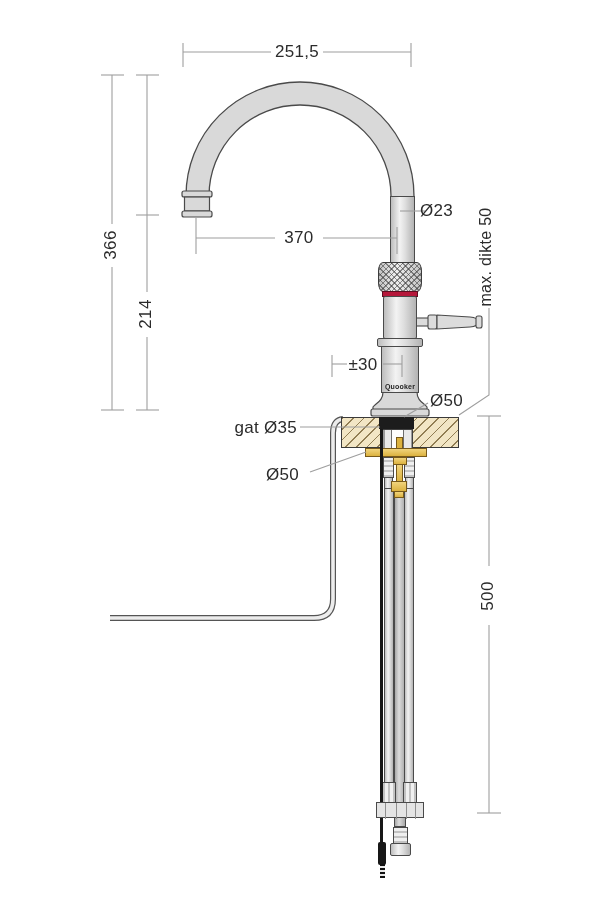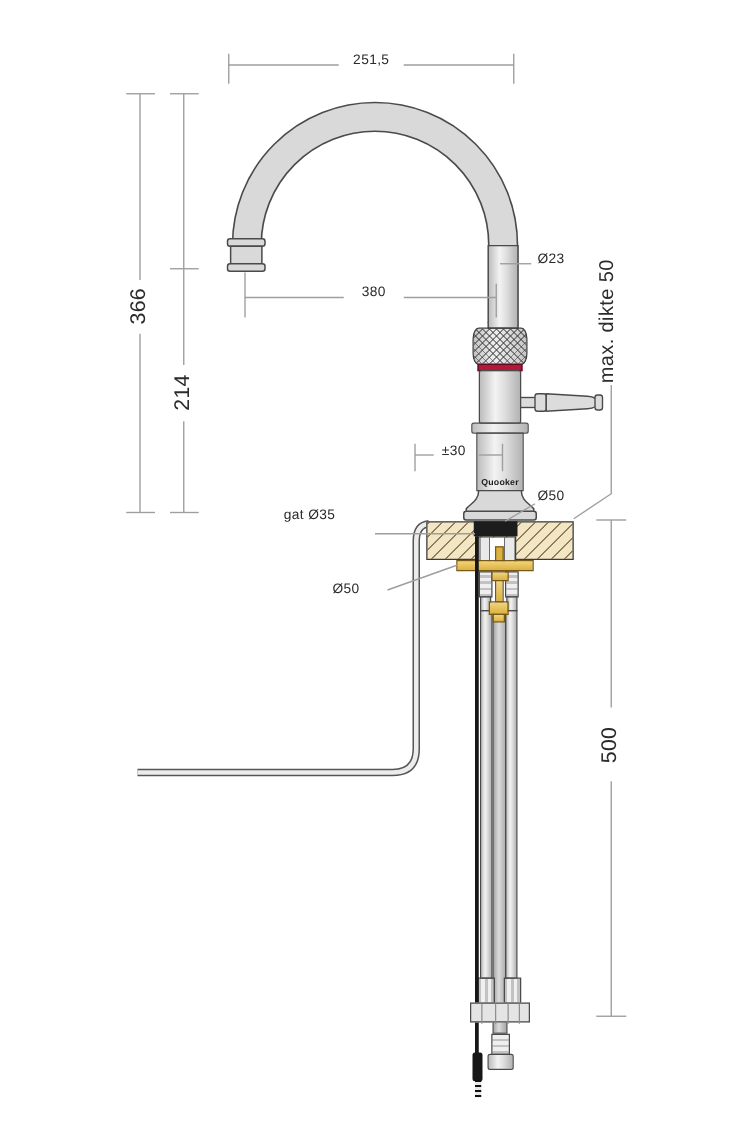--- a/index.html
+++ b/index.html
@@ -2,21 +2,21 @@
 <html><head>
 <meta charset="utf-8">
 <style>
   html,body{margin:0;padding:0;background:#ffffff;}
   #canvas{
     position:relative;width:600px;height:900px;background:#ffffff;overflow:hidden;
     font-family:"Liberation Sans", sans-serif;color:#2b2b2b;
   }
   .abs{position:absolute;}
   .label{
-    position:absolute;font-size:11px;letter-spacing:.3px;color:#2b2b2b;white-space:nowrap;
+    position:absolute;font-size:17px;letter-spacing:.3px;color:#2b2b2b;white-space:nowrap;
   }
   .vlabel{
     position:absolute;font-size:17px;letter-spacing:.3px;color:#2b2b2b;white-space:nowrap;
     transform:translate(-50%,-50%) rotate(-90deg);
   }
   .center{text-align:center;}
   .metal{
     background:linear-gradient(90deg,#bdbdbd,#f3f3f3 38%,#dedede 62%,#b3b3b3);
     border:1px solid #4a4a4a;box-sizing:border-box;
   }
@@ -171,22 +171,22 @@
 
       <line x1="404" y1="417" x2="428" y2="403"></line>
 
       <line x1="310" y1="472" x2="366" y2="452"></line>
     </g>
   </svg>
 
   <div class="label center" style="left:264px;top:42px;width:66px;z-index:7">251,5</div>
   <div class="vlabel" style="left:111px;top:245px;z-index:7">366</div>
   <div class="vlabel" style="left:146px;top:314px;z-index:7">214</div>
-  <div class="label center" style="left:277px;top:228px;width:44px;z-index:7">380</div>
-  <div class="label" style="left:430px;top:201px;z-index:7">Ø23</div>
+  <div class="label center" style="left:277px;top:228px;width:44px;z-index:7">370</div>
+  <div class="label" style="left:420px;top:201px;z-index:7">Ø23</div>
   <div class="vlabel" style="left:486px;top:257px;font-size:16px;z-index:7">max. dikte 50</div>
   <div class="label center" style="left:344px;top:355px;width:38px;z-index:7">±30</div>
   <div class="label" style="left:430px;top:391px;z-index:7">Ø50</div>
-  <div class="label" style="left:227px;top:406px;width:70px;z-index:7">gat Ø35</div>
+  <div class="label" style="left:227px;top:418px;width:70px;text-align:right;z-index:7">gat Ø35</div>
   <div class="label" style="left:266px;top:465px;z-index:7">Ø50</div>
   <div class="vlabel" style="left:488px;top:596px;z-index:7">500</div>
 
 </div>
 
 </body></html>

